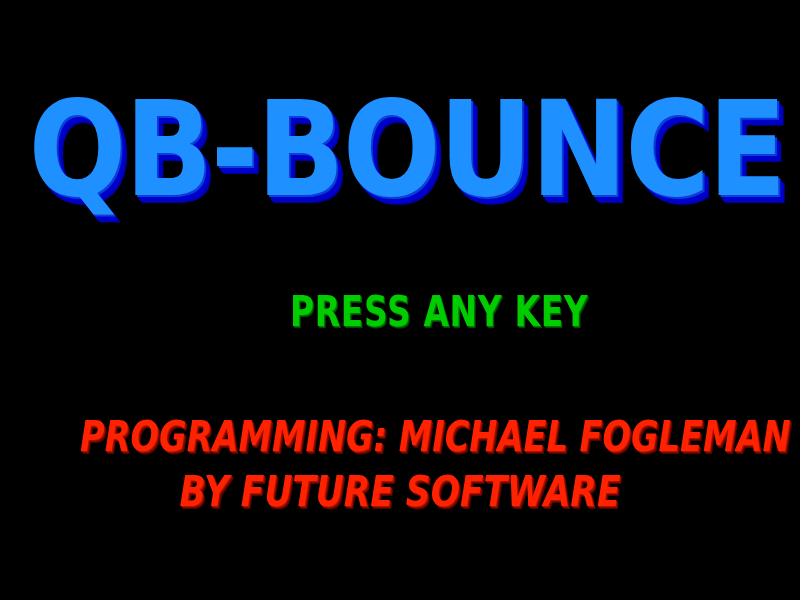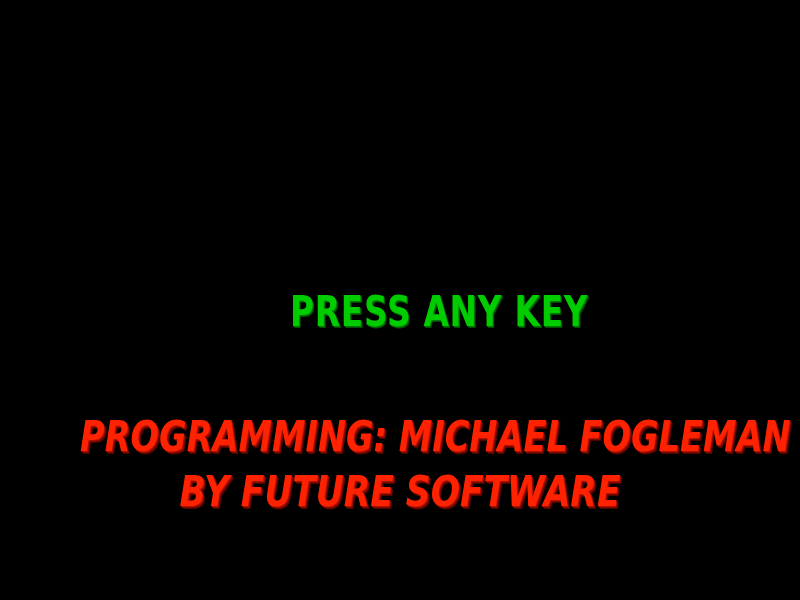--- a/index.html
+++ b/index.html
@@ -108,20 +108,23 @@
     margin-top: 12px;
     transform: scaleX(0.82) scaleY(1.02);
     transform-origin: center top;
   }
 </style>
 </head>
 <body>
 
 <div id="screen">
 
+  <div class="title-wrap">
+    <span class="game-title">QB-BOUNCE</span>
+  </div>
 
   <div class="prompt-wrap">
     <span class="press-key">PRESS ANY KEY</span>
   </div>
 
   <div class="credits-wrap">
     <span class="credit-line credit-line-1">PROGRAMMING: MICHAEL FOGLEMAN</span>
     <span class="credit-line credit-line-2">BY FUTURE SOFTWARE</span>
   </div>
 

